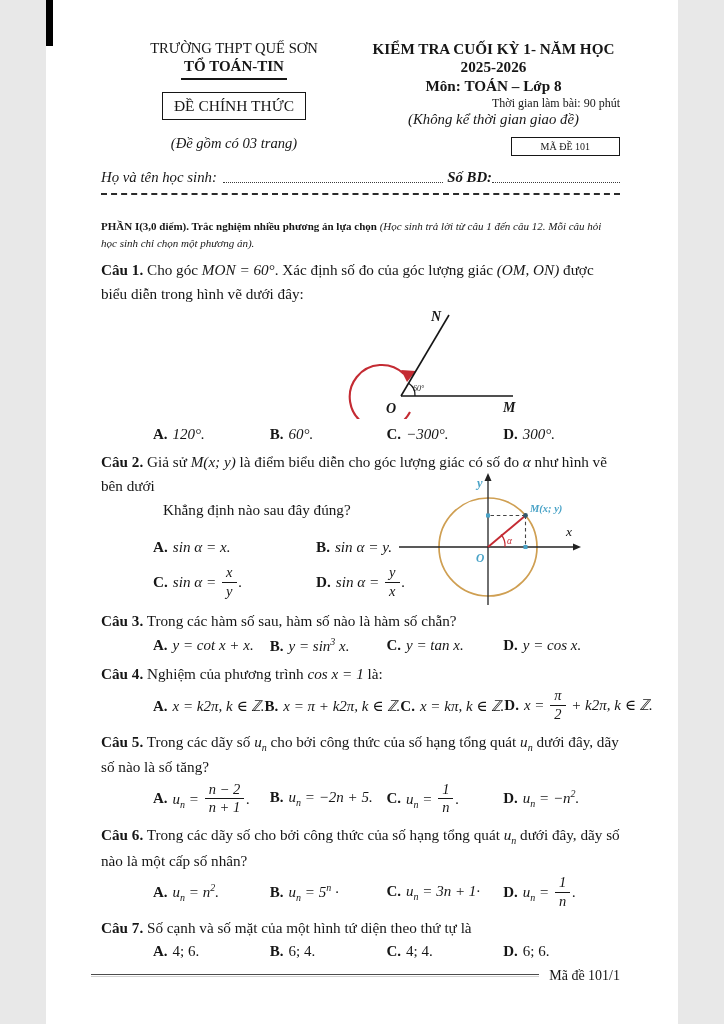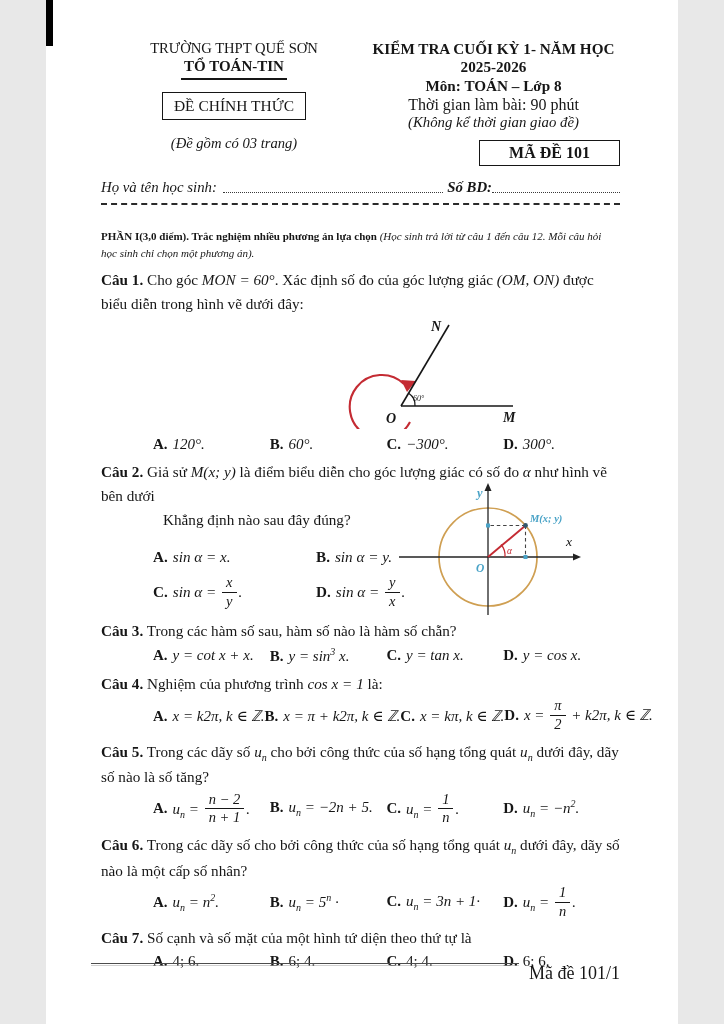--- a/index.html
+++ b/index.html
@@ -16,24 +16,24 @@
   .header { display:flex; }
   .h-left { width:266px; text-align:center; }
   .h-right { flex:1; text-align:center; }
   .school1 { font-size:14.6px; }
   .school2 { font-weight:bold; font-size:15px; margin-top:1px; }
   .school-rule { width:106px; height:1.6px; background:#161616; margin:3px auto 0; }
   .official-box { display:inline-block; border:1.3px solid #161616; padding:4px 11px; font-weight:normal; font-size:15.5px; margin-top:12px; }
   .pages-note { font-style:italic; margin-top:15px; font-size:14.6px; }
   .exam-title { font-weight:bold; font-size:15.2px; }
   .subject { font-weight:bold; font-size:15.2px; margin-top:1px; }
-  .duration { font-size:16px; margin-top:1px; }
+  .duration { font-size:12px; margin-top:1px;text-align:right; }
   .dur-note { font-style:italic; font-size:14.8px; }
   .code-row { text-align:right; margin-top:9px; }
-  .code-box { display:inline-block; border:1.7px solid #161616; padding:3px 29px; font-weight:bold; font-size:16px; }
+  .code-box { display:inline-block; border:1.7px solid #161616; padding:3px 29px; font-weight:normal; font-size:10px; }
 
   
   .name-row { display:flex; align-items:flex-end; font-style:italic; margin-top:13px; font-size:14.8px;font-family:Liberation Serif, serif; }
   .leader { flex:1; border-bottom:1.7px dotted #3a3a3a; margin:0 4px 3px 6px; }
   .leader2 { width:128px; border-bottom:1.7px dotted #3a3a3a; margin-bottom:3px; }
   .sobd { font-weight:bold; }
   .dash-sep { border:none; border-top:2.7px dashed #2a2a2a; margin:7px 0 0; }
 
   
   .part-head { margin-top:23px; line-height:1.5; font-size:11px; }
@@ -52,21 +52,21 @@
   .fig1wrap { margin:4px 0 0 212px; }
   .q2wrap { position:relative; min-height:152px; }
   .q2line2 { margin-left:62px; margin-top:1px; }
   .q2opts { display:flex; margin-left:52px; }
   .q2opts .opt { flex:none; width:163px; }
   .q2row1 { margin-top:13px; }
   .q2row2 { margin-top:7px; }
   .fig2wrap { position:absolute; right:34px; top:21px; }
 
   
-  .footer { position:absolute; left:45px; right:58px; bottom:40px; display:flex; align-items:flex-start; font-size:18px; }
+  .footer { position:absolute; left:45px; right:58px; bottom:40px; display:flex; align-items:center; font-size:14px; }
   .fline { flex:1; border-bottom:1.3px solid #4c4c4c; margin-bottom:4px; box-shadow:0 2px 0 rgba(170,170,170,0.55); }
   .ftext { margin-left:10px; white-space:nowrap; }
 </style>
 </head>
 <body>
 
 <div class="page">
   <div class="artifact"></div>
 
   <div class="header">

